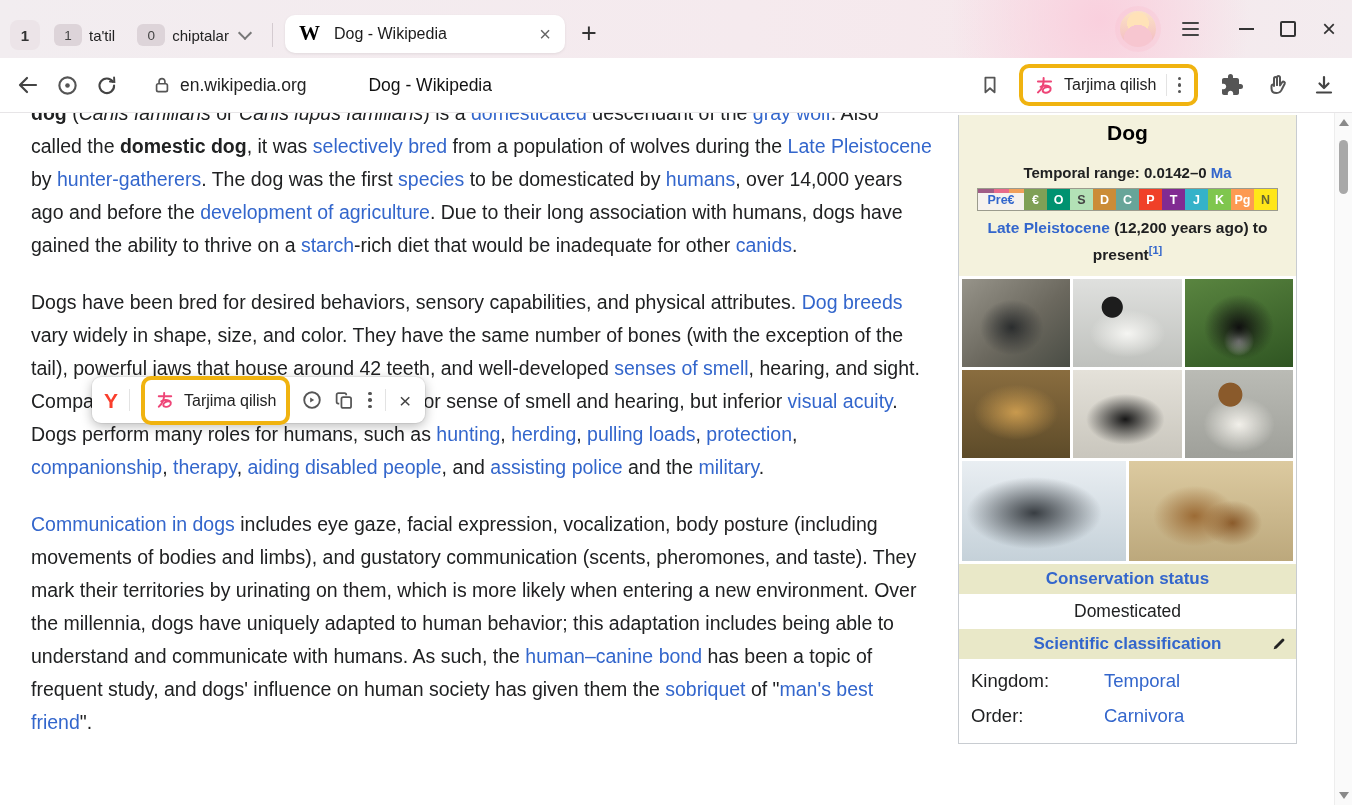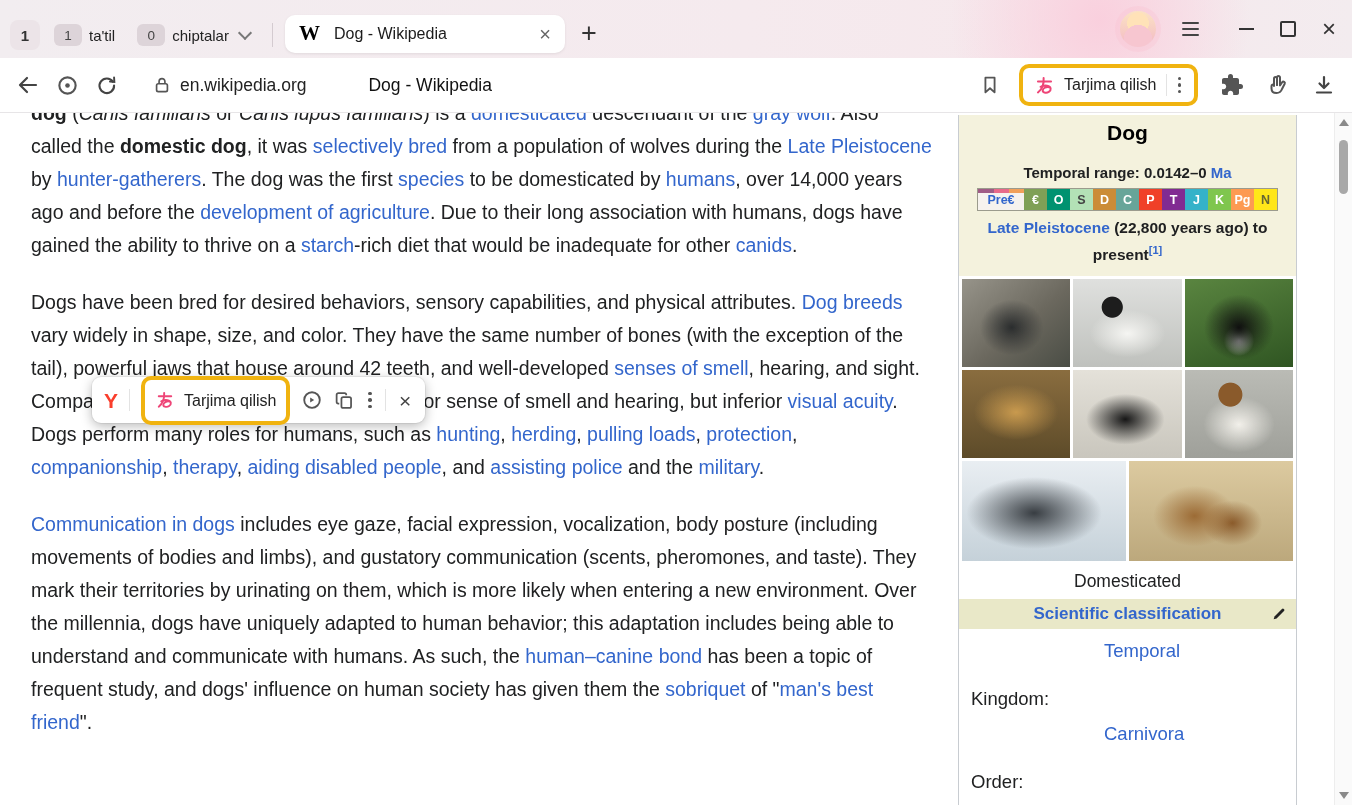--- a/index.html
+++ b/index.html
@@ -133,21 +133,21 @@
   .ph6{background:radial-gradient(circle at 42% 28%, #8a5a2b 0 13%, rgba(0,0,0,0) 14%),radial-gradient(ellipse 44% 42% at 50% 62%, #f2f0ea, rgba(242,240,234,0) 75%),linear-gradient(180deg,#babbb5,#9fa09a);}
   .ph7{background:radial-gradient(ellipse 55% 48% at 44% 52%, #383d42, rgba(56,61,66,0) 75%),linear-gradient(180deg,#e9eef2,#c5d1d9);}
   .ph8{background:radial-gradient(ellipse 35% 42% at 40% 55%, #9c6b35, rgba(156,107,53,0) 72%),radial-gradient(ellipse 26% 32% at 63% 62%, #8a5a2a, rgba(138,90,42,0) 70%),linear-gradient(180deg,#dccaa0,#bca87c);}
   .ib-header{
     background:#e9e8c8;font-weight:bold;color:#3366cc;padding:5px 6px;position:relative;cursor:pointer;
   }
   .pencil{position:absolute;right:9px;top:7px;cursor:pointer;}
   .ib-value{padding:7px 6px;font-size:17.5px;color:#202122;}
   .taxo{padding:4px 0 10px;}
   .taxo-row{display:flex;text-align:left;font-size:18.5px;padding:4px 0 4px 12px;line-height:27px;}
-  .taxo-rank{width:133px;color:#202122;margin-top:48px;}
+  .taxo-rank{width:133px;color:#202122;}
   .taxo-val{color:#3366cc;cursor:pointer;}
 
   
   .scrollbar{
     width:17px;margin-left:auto;background:#fafafa;border-left:1px solid #ededed;
     display:flex;flex-direction:column;align-items:center;
   }
   .sb-arrow-up{width:0;height:0;border-left:5px solid transparent;border-right:5px solid transparent;
     border-bottom:7px solid #8a8a8a;margin:6px 0 0;}
   .sb-thumb{width:9px;height:54px;border-radius:5px;background:#a8a8a8;margin-top:14px;cursor:pointer;}
@@ -324,21 +324,21 @@
             <div class="ts-seg" style="background: rgb(203, 140, 55); color: rgb(255, 255, 255);">D</div>
             <div class="ts-seg" style="background: rgb(103, 165, 153); color: rgb(255, 255, 255);">C</div>
             <div class="ts-seg" style="background: rgb(240, 64, 40); color: rgb(255, 255, 255);">P</div>
             <div class="ts-seg" style="background: rgb(129, 43, 146); color: rgb(255, 255, 255);">T</div>
             <div class="ts-seg" style="background: rgb(52, 178, 201); color: rgb(255, 255, 255);">J</div>
             <div class="ts-seg" style="background: rgb(127, 198, 78); color: rgb(255, 255, 255);">K</div>
             <div class="ts-seg" style="background: rgb(253, 154, 82); color: rgb(255, 255, 255);">Pg</div>
             <div class="ts-seg" style="background: rgb(255, 230, 25); color: rgb(102, 102, 51);">N</div>
           </div>
         <div class="ib-range">
-          <span class="blue">Late Pleistocene</span><span> (22,800 years ago) to </span><br>
+          <span class="blue">Late Pleistocene</span><span> (12,200 years ago) to </span><br>
           <span>present</span><sup class="blue">[1]</sup>
         </div>
       </div>
 
       <div class="photo-grid">
         <div class="prow">
           <div class="ph ph1"></div>
           <div class="ph ph2"></div>
           <div class="ph ph3"></div>
         </div>
@@ -346,20 +346,21 @@
           <div class="ph ph4"></div>
           <div class="ph ph5"></div>
           <div class="ph ph6"></div>
         </div>
         <div class="prow wide">
           <div class="ph ph7"></div>
           <div class="ph ph8"></div>
         </div>
       </div>
 
+      <div class="ib-header">Conservation status</div>
       <div class="ib-value">Domesticated</div>
 
       <div class="ib-header">
         <span>Scientific classification</span>
         <span class="pencil">
           <svg width="16" height="16" viewBox="0 0 24 24" fill="#222">
               <path d="M4 20l1.3-4.4L16.4 4.5a2 2 0 0 1 2.8 0l.3.3a2 2 0 0 1 0 2.8L8.4 18.7 4 20z"></path>
             </svg>
         </span>
       </div>

